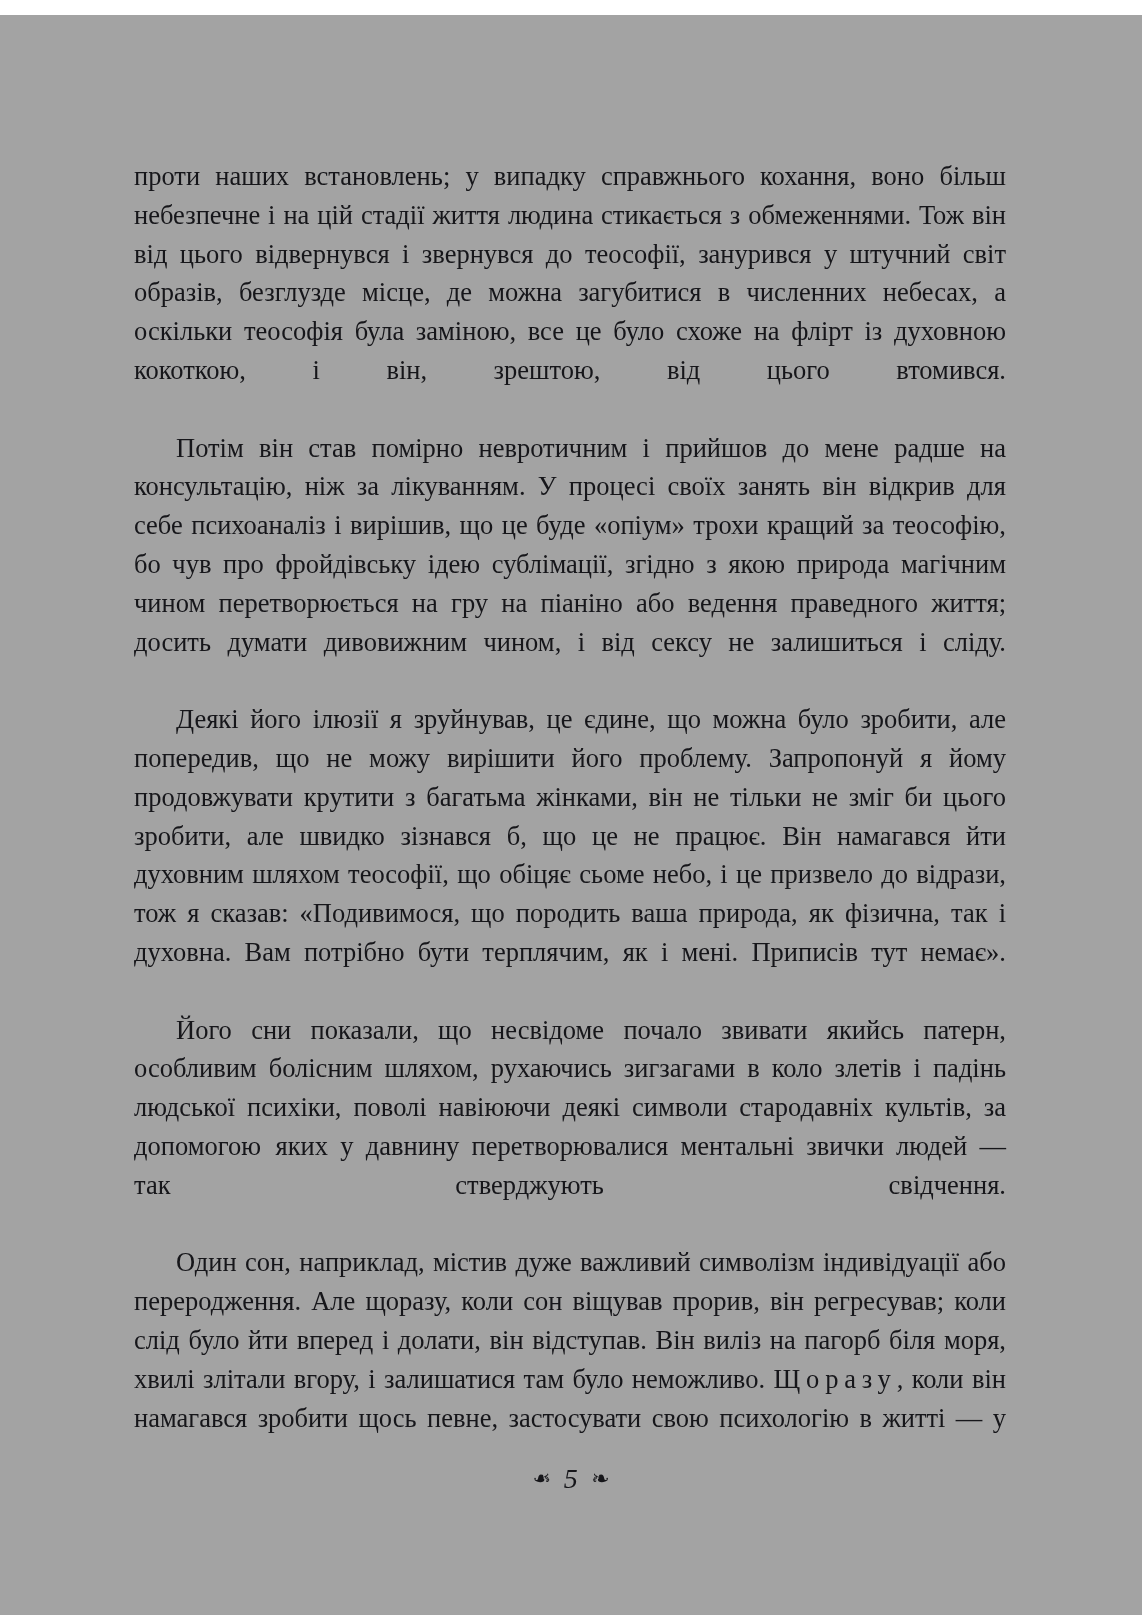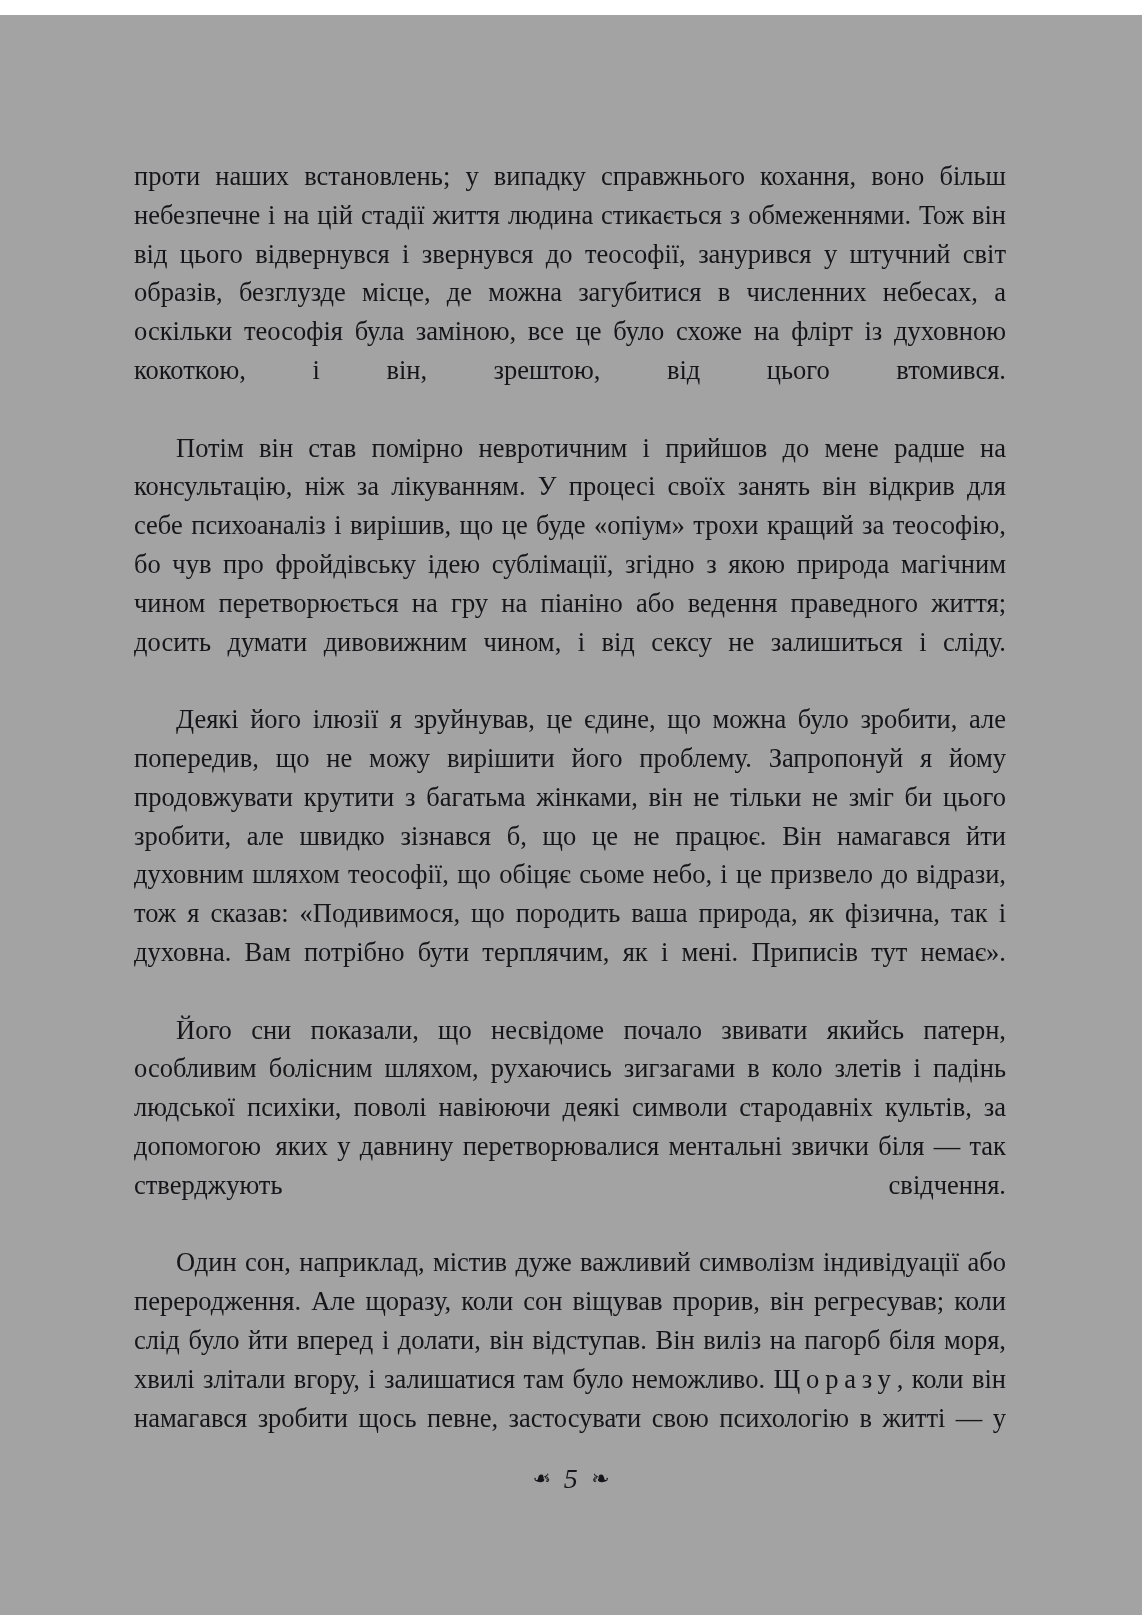--- a/index.html
+++ b/index.html
@@ -99,21 +99,21 @@
 
   <div class="text-block">
 
     <p class="para first">проти наших встановлень; у випадку справжнього кохання, воно більш небезпечне і на цій стадії життя людина стикається з обмеженнями. Тож він від цього відвернувся і звернувся до теософії, занурився у штучний світ образів, безглузде місце, де можна загубитися в численних небесах, а оскільки теософія була заміною, все це було схоже на флірт із духовною кокоткою, і він, зрештою, від цього втомився.</p>
 
     <p class="para">Потім він став помірно невротичним і прийшов до мене радше на консультацію, ніж за лікуванням. У процесі своїх занять він відкрив для себе психоаналіз і вирішив, що це буде «опіум» трохи кращий за теософію, бо чув про фройдівську ідею сублімації, згідно з якою природа магічним чином перетворюється на гру на піаніно або ведення праведного життя; досить думати дивовижним чином, і від сексу не залишиться і сліду.</p>
 
     <p class="para">Деякі його ілюзії я зруйнував, це єдине, що можна було зробити, але попередив, що не можу вирішити його проблему. Запропонуй я йому продовжувати крутити з багатьма жінками, він не тільки не зміг би цього зробити, але швидко зізнався б, що це не працює. Він намагався йти духовним шляхом теософії, що обіцяє сьоме небо, і це призвело до відрази, тож я сказав: «Подивимося, що породить ваша природа, як фізична, так і духовна. Вам потрібно бути терплячим, як і мені. Приписів тут немає».</p>
 
     <p class="para">
-      <span>Його сни показали, що несвідоме почало звивати якийсь патерн, особливим болісним шляхом, рухаючись зигзагами в коло злетів і падінь людської психіки, поволі навіюючи деякі символи стародавніх культів, за допомогою</span><span class="wide-gap"></span><span>яких у давнину перетворювалися ментальні звички біля — так стверджують свідчення.</span>
+      <span>Його сни показали, що несвідоме почало звивати якийсь патерн, особливим болісним шляхом, рухаючись зигзагами в коло злетів і падінь людської психіки, поволі навіюючи деякі символи стародавніх культів, за допомогою</span><span class="wide-gap"></span><span>яких у давнину перетворювалися ментальні звички людей — так стверджують свідчення.</span>
     </p>
 
     <p class="para">
       <span>Один сон, наприклад, містив дуже важливий символізм індивідуації або переродження. Але щоразу, коли сон віщував прорив, він регресував; коли слід було йти вперед і долати, він відступав. Він виліз на пагорб біля моря, хвилі злітали вгору, і залишатися там було неможливо. </span><span class="spaced">Щоразу</span><span>, коли він намагався зробити щось певне, застосувати свою психологію в житті — у</span>
     </p>
 
   </div>
 
   <div class="folio">
     <span class="orn left">❧</span><span class="num">5</span><span class="orn">❧</span>

